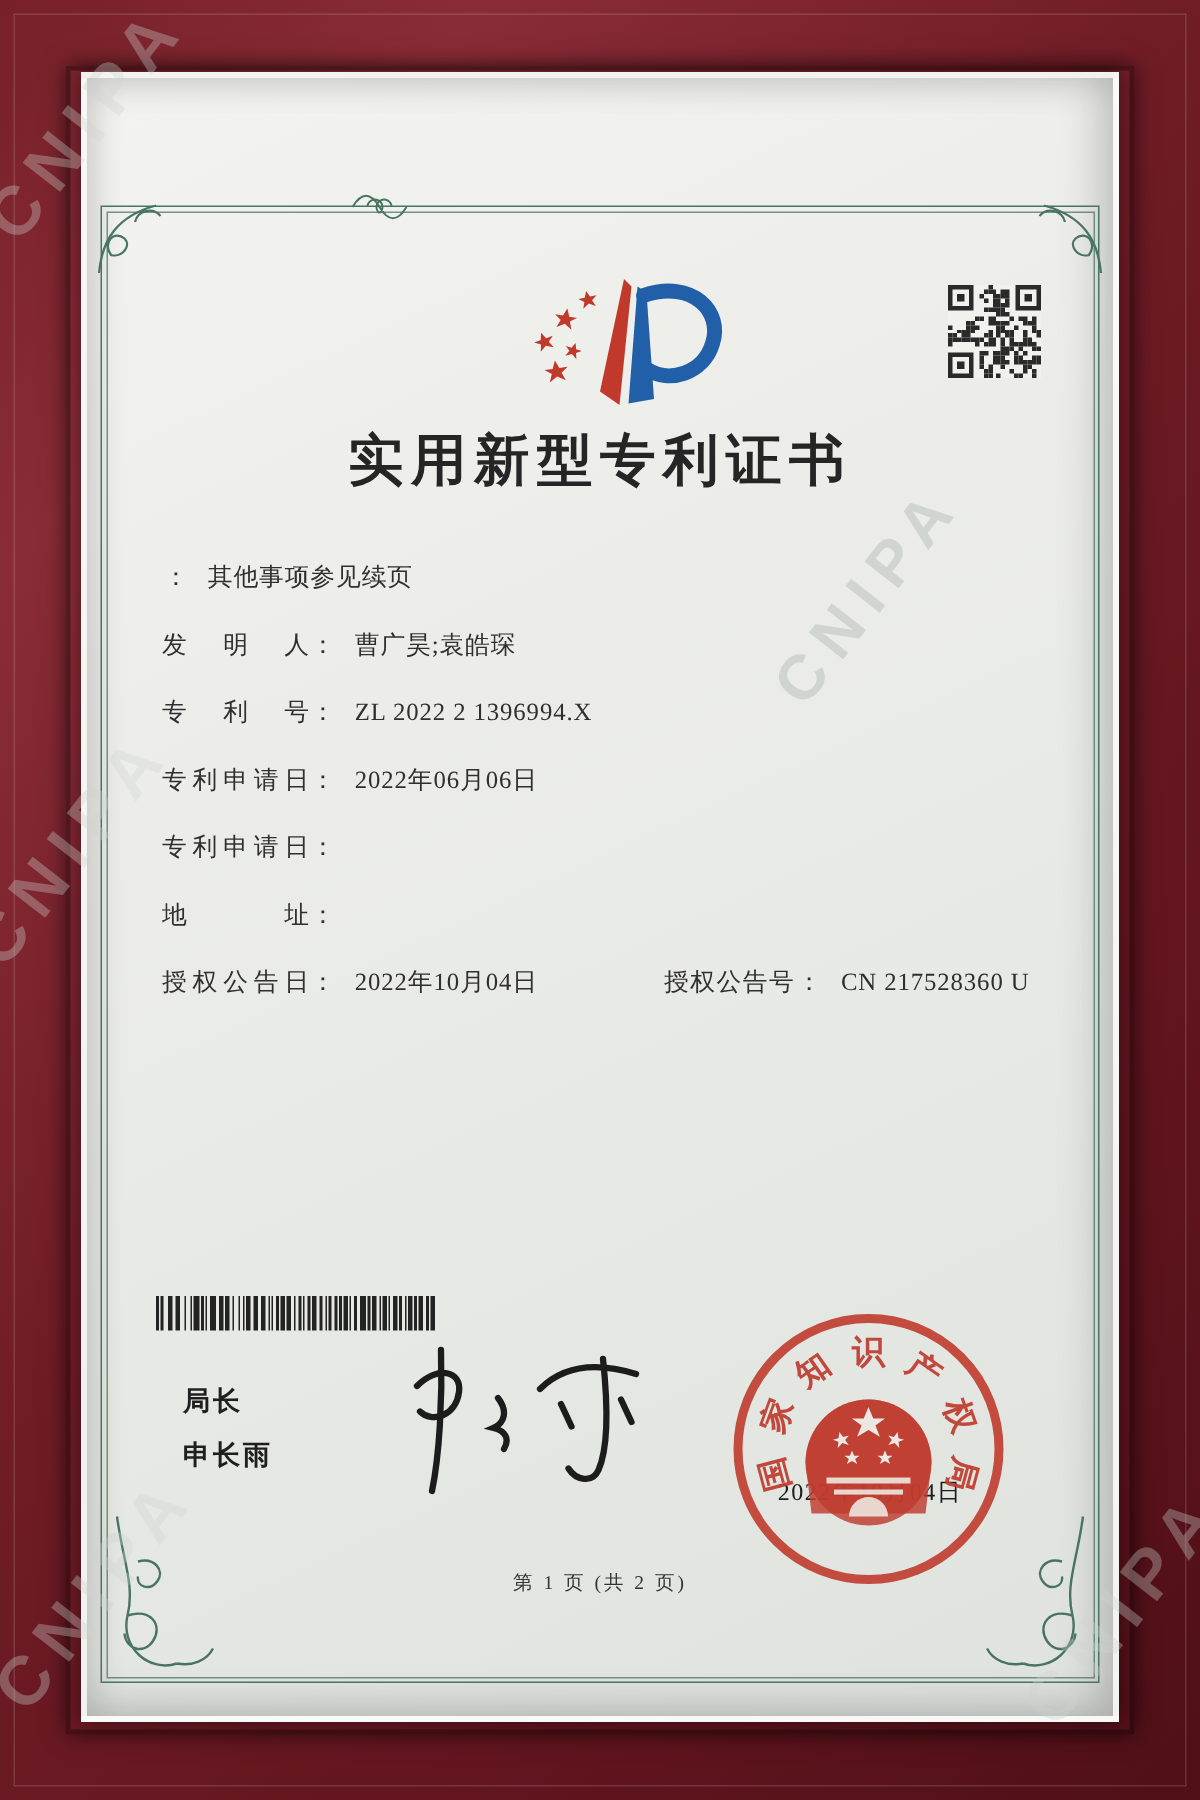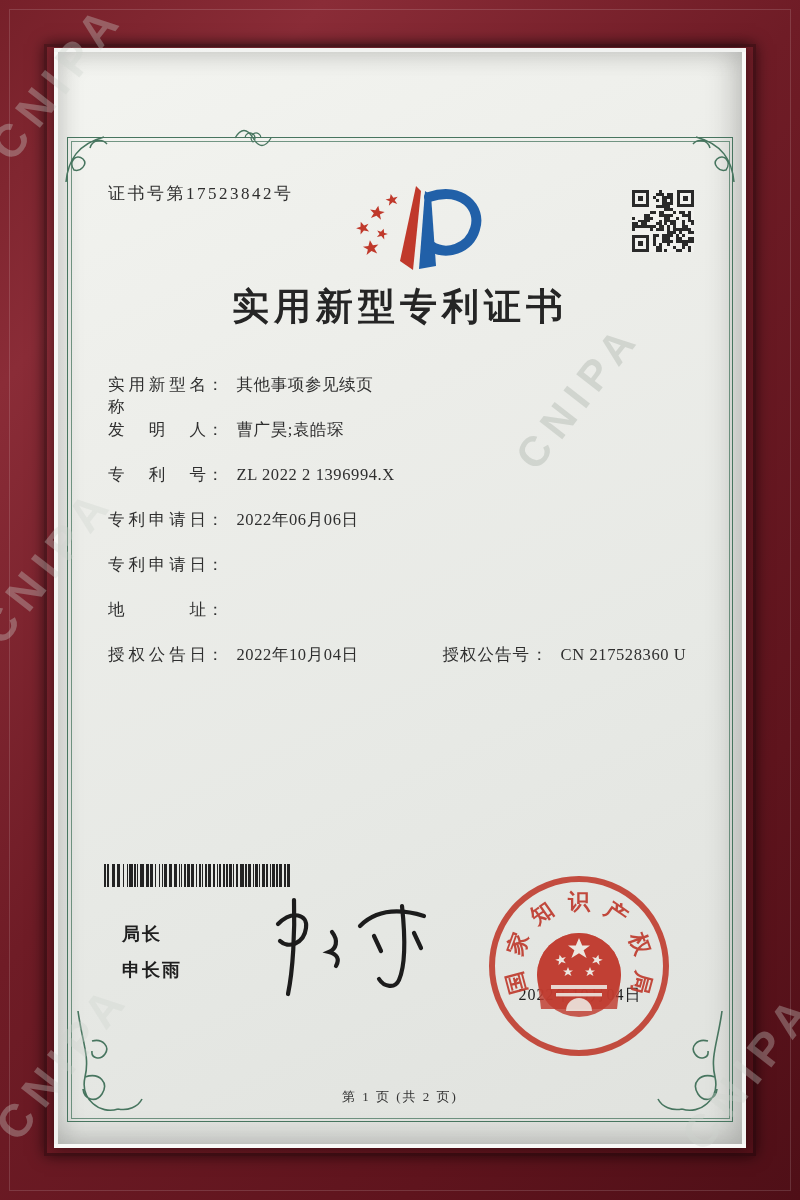--- a/index.html
+++ b/index.html
@@ -65,21 +65,21 @@
 
   .signature{position:absolute;left:168px;top:840px;}
 
   .seal-date{position:absolute;left:438px;top:933px;width:168px;text-align:center;
     font-size:16px;letter-spacing:1px;color:#1d1d1d;z-index:2;}
   .seal{position:absolute;left:428px;top:821px;width:186px;height:186px;z-index:3;}
   .seal-ch{font-size:22px;fill:#bf3b2e;text-anchor:middle;dominant-baseline:central;
     font-weight:bold;opacity:.92;font-family:"Liberation Serif","DejaVu Serif",serif;}
 
   .page-no{position:absolute;left:0;width:100%;top:994px;text-align:center;
-    font-size:13px;letter-spacing:2px;color:#333;margin-top:42px;}
+    font-size:13px;letter-spacing:2px;color:#333;}
   .note{position:absolute;left:0;width:100%;top:1036px;text-align:center;
     font-size:14.5px;font-style:italic;letter-spacing:3px;color:#2f2f2f;}
 </style>
 </head>
 <body>
 
 <div class="photo">
 
   <div class="paper">
 
@@ -94,21 +94,20 @@
         <path d="M2,11 c6,-10 12,-10 18,0 c6,10 12,10 18,0 M12,11 a5,5 0 1 1 8,4 M28,11 a5,5 0 1 0 -8,4" fill="none" stroke="#47755f" stroke-width="1.3"></path>
       </svg>
       <svg class="orn bl" width="84" height="112" viewBox="0 0 84 112">
         <path d="M8,2 C12,32 20,48 15,68 C10,90 30,106 48,100 M15,68 c15,-5 24,6 17,17 c-6,9 -18,6 -19,-5 M22,32 c11,-3 18,6 13,13 c-5,7 -14,4 -13,-3 M48,100 c10,2 20,-2 24,-10" fill="none" stroke="#47755f" stroke-width="1.6"></path>
       </svg>
       <svg class="orn br" width="84" height="112" viewBox="0 0 84 112">
         <path d="M8,2 C12,32 20,48 15,68 C10,90 30,106 48,100 M15,68 c15,-5 24,6 17,17 c-6,9 -18,6 -19,-5 M22,32 c11,-3 18,6 13,13 c-5,7 -14,4 -13,-3 M48,100 c10,2 20,-2 24,-10" fill="none" stroke="#47755f" stroke-width="1.6"></path>
       </svg>
     </div>
 
-    <div class="cert-no">证书号第17523842号</div>
 
     <div class="qr">
       <b class="qf tl"></b>
       <b class="qf tr"></b>
       <b class="qf bl"></b>
     <i style="left:26.571428571428573px;top:0px;width:2.9523809523809526px;height:2.9523809523809526px"></i>
         <i style="left:23.61904761904762px;top:2.9523809523809526px;width:2.9523809523809526px;height:2.9523809523809526px"></i>
         <i style="left:26.571428571428573px;top:2.9523809523809526px;width:2.9523809523809526px;height:2.9523809523809526px"></i>
         <i style="left:29.523809523809526px;top:2.9523809523809526px;width:2.9523809523809526px;height:2.9523809523809526px"></i>
         <i style="left:35.42857142857143px;top:2.9523809523809526px;width:2.9523809523809526px;height:2.9523809523809526px"></i>
@@ -271,21 +270,20 @@
       <use href="#star" transform="translate(29,66) scale(0.78) rotate(-8)" fill="#c0392b"></use>
       <polygon points="74,4 79,9 71,88 58,79" fill="#c0392b"></polygon>
       <polygon points="83,9 89,13 94,84 77,87" fill="#2160a8"></polygon>
       <path d="M87,15 C120,4 140,26 133,47 C127,67 104,74 89,64" fill="none" stroke="#2160a8" stroke-width="10" stroke-linecap="round"></path>
     </svg>
 
     <div class="title">实用新型专利证书</div>
 
     <div class="fields">
       <div class="frow">
-        <span class="flabel">实用新型名称</span>
           <span class="fcolon">：</span>
         <span class="fvalue">其他事项参见续页</span>
       </div>
       <div class="frow">
         <span class="flabel">发明人</span>
           <span class="fcolon">：</span>
         <span class="fvalue">曹广昊;袁皓琛</span>
       </div>
       <div class="frow">
         <span class="flabel">专利号</span>

